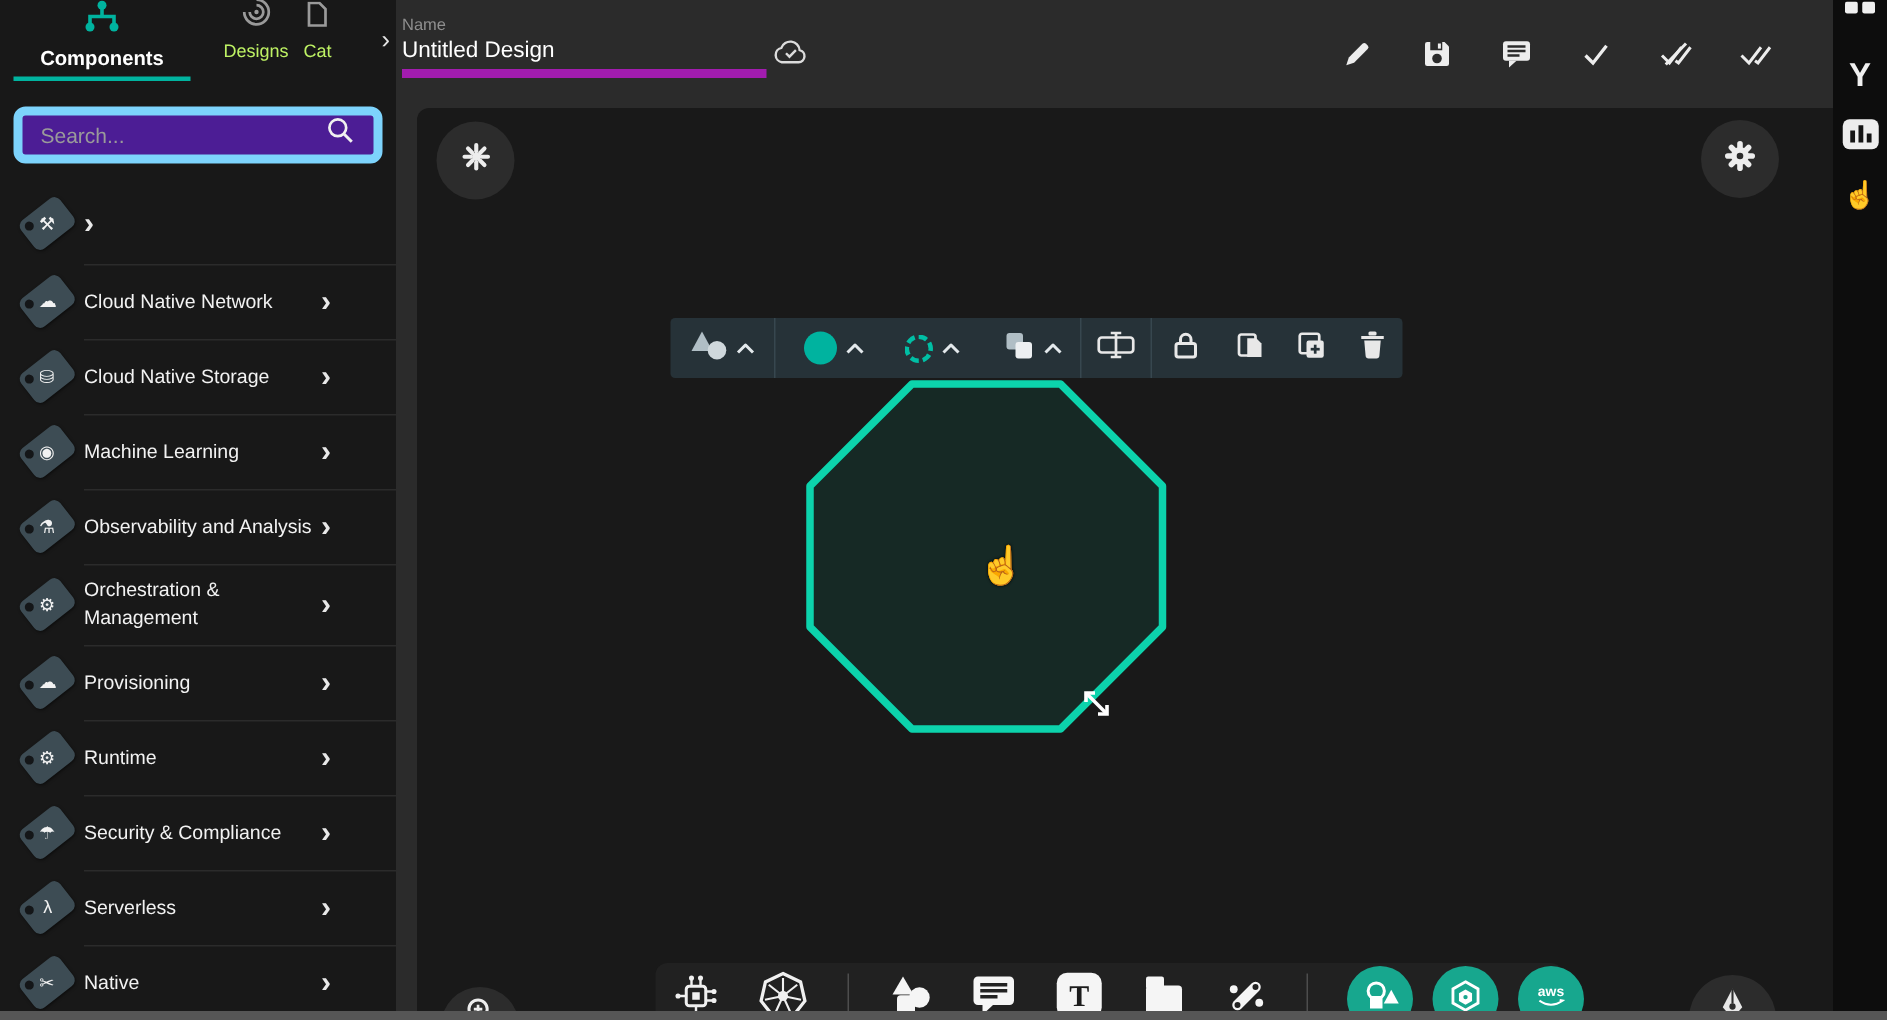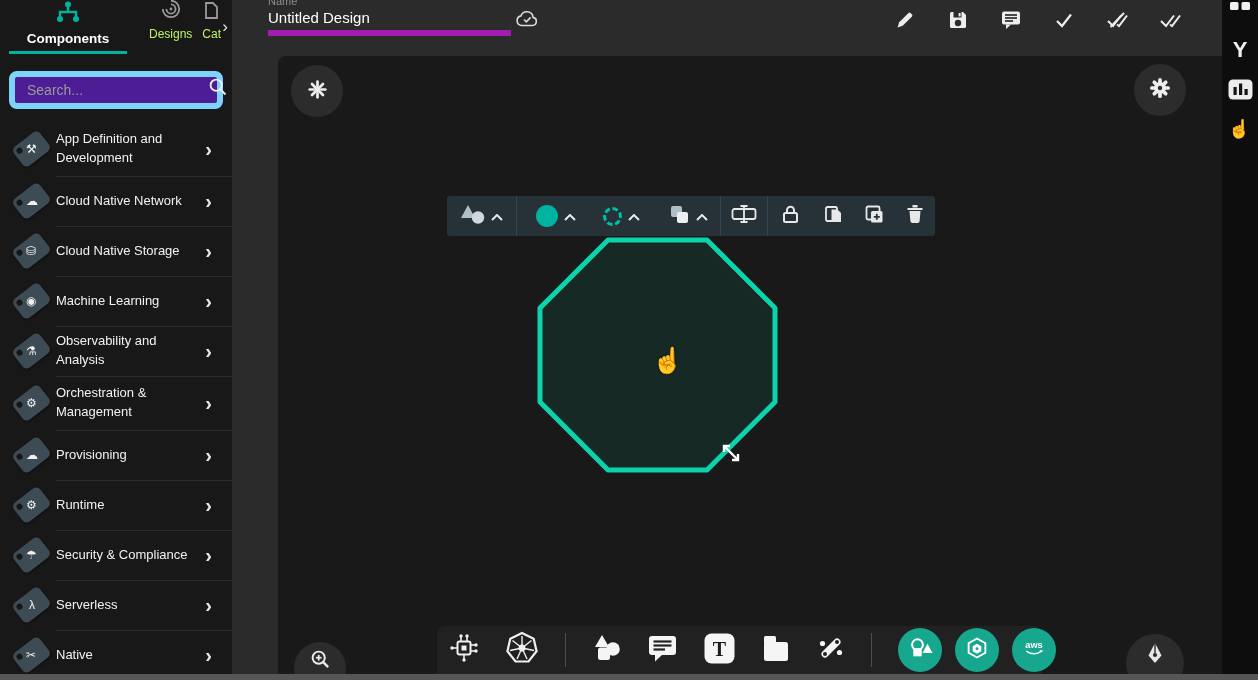--- a/index.html
+++ b/index.html
@@ -1,20 +1,20 @@
 <!DOCTYPE html>
 <html><head>
 <meta charset="utf-8">
 <style>
   * { margin:0; padding:0; box-sizing:border-box; }
   html,body { width:1258px; height:680px; overflow:hidden; background:#2b2b2b;
     font-family:"Liberation Sans", sans-serif; }
 
   
-  #sidebar { position:absolute; left:0; top:0; width:232px; height:680px;
+  #sidebar { position:absolute; left:0; top:0; width:264px; height:680px;
     background:#181818; overflow:hidden; z-index:5; }
   #tabbar { position:relative; height:54px; display:flex; align-items:flex-end; }
   .tab { display:flex; flex-direction:column; align-items:center; cursor:pointer; }
   .tab.active { width:118px; margin-left:9px; padding-bottom:5px;
     border-bottom:3px solid #00B39F; }
   .tab.active .tab-label { color:#fff; font-weight:bold; font-size:13.5px; margin-top:3px; }
   .tab.inactive { padding-bottom:13px; }
   .tab.inactive .tab-label { color:#bef264; font-size:12px; margin-top:4px; }
   #tab-designs { margin-left:22px; }
   #tab-catalog { margin-left:10px; }
@@ -38,21 +38,21 @@
     box-shadow:0 1px 2px rgba(0,0,0,.5); }
   .tag::before { content:""; position:absolute; left:3px; top:3px; width:6px; height:6px;
     border-radius:50%; background:#141618; }
   .tag .glyph { transform:rotate(38deg); color:#f2f2f2; font-size:12px; line-height:1; }
   .cat-label { flex:1; color:#f2f2f2; font-size:13px; line-height:1.45; padding-right:4px;
     max-width:158px; }
   .row-chev { color:#e8e8e8; font-size:20px; line-height:1; margin-right:12px;
     font-weight:bold; }
 
   
-  #main { position:absolute; left:258px; top:0; width:964px; height:482px;
+  #main { position:absolute; left:258px; top:16px; width:964px; height:482px;
     background:#2b2b2b; }
   #name-group { position:absolute; left:10px; top:-5px; }
   #name-label { color:#8f8f8f; font-size:11px; }
   #name-input { display:block; margin-top:2px; width:243px; background:transparent;
     border:none; outline:none; border-bottom:6px solid #a21caf; color:#fff;
     font-size:15px; padding-bottom:4px; font-family:"Liberation Sans", sans-serif; }
   #cloud-saved { position:absolute; left:256px; top:8px; }
   #header-actions { position:absolute; right:42px; top:10px; display:flex; gap:33px;
     align-items:center; }
   .hicon { width:20px; height:20px; cursor:pointer; }
@@ -146,21 +146,20 @@
     </span>
   </div>
 
   <div id="catlist">
     <div class="cat-row tall">
       <div class="tagwrap">
           <div class="tag">
             <span class="glyph">⚒</span>
           </div>
         </div>
-      <div class="cat-label">App Definition and Development</div>
       <span class="row-chev">›</span>
     </div>
     <div class="cat-row">
       <div class="tagwrap">
           <div class="tag">
             <span class="glyph">☁</span>
           </div>
         </div>
       <div class="cat-label">Cloud Native Network</div>
       <span class="row-chev">›</span>

